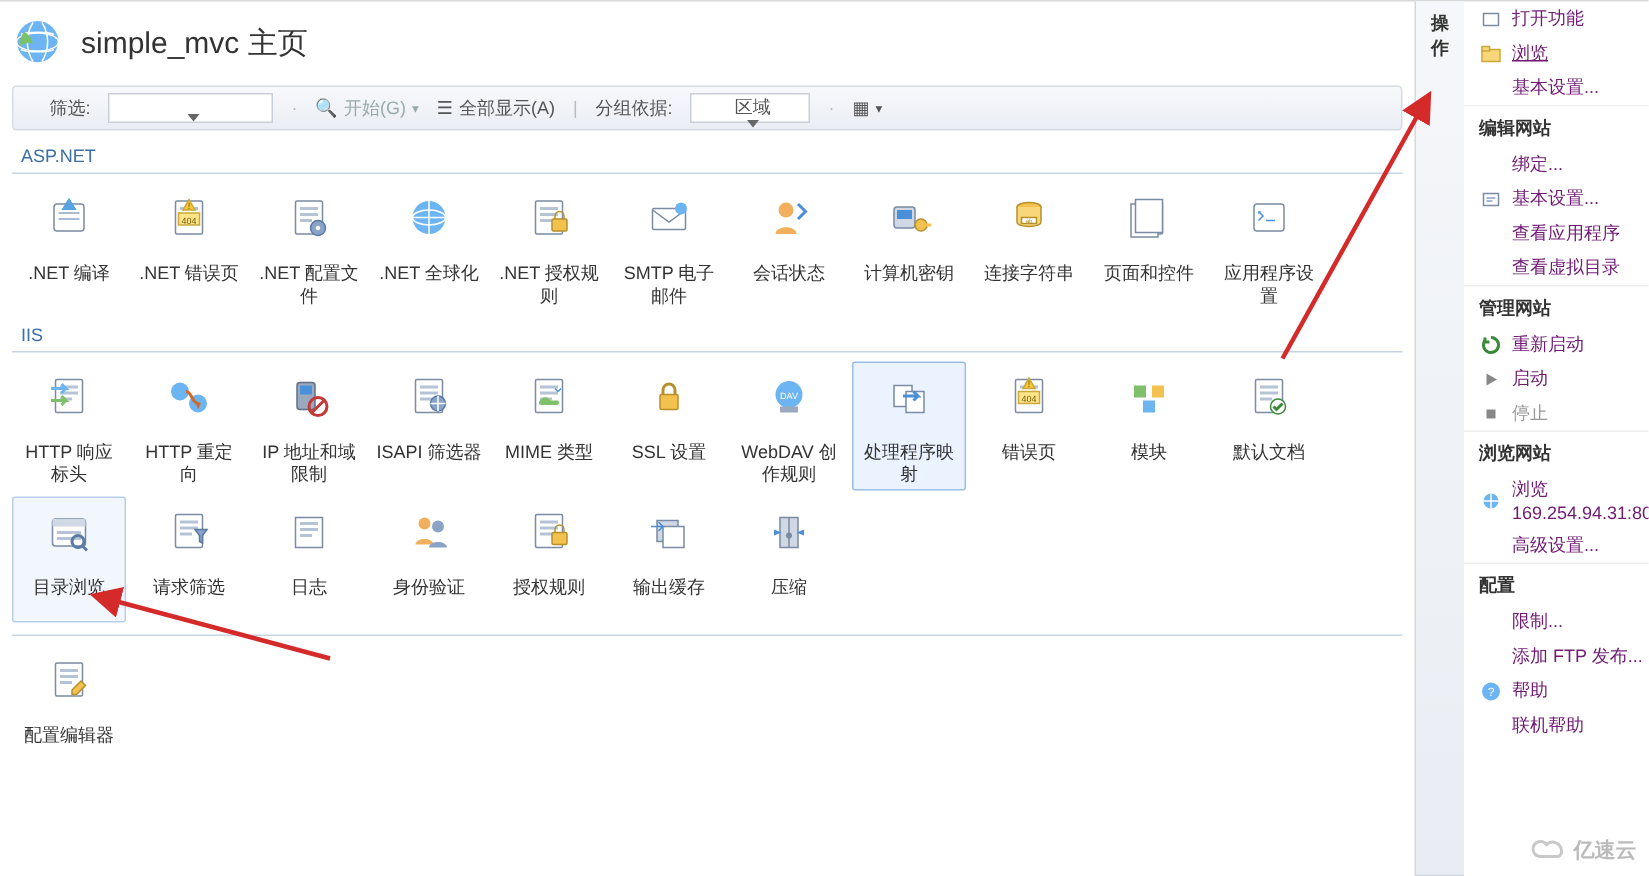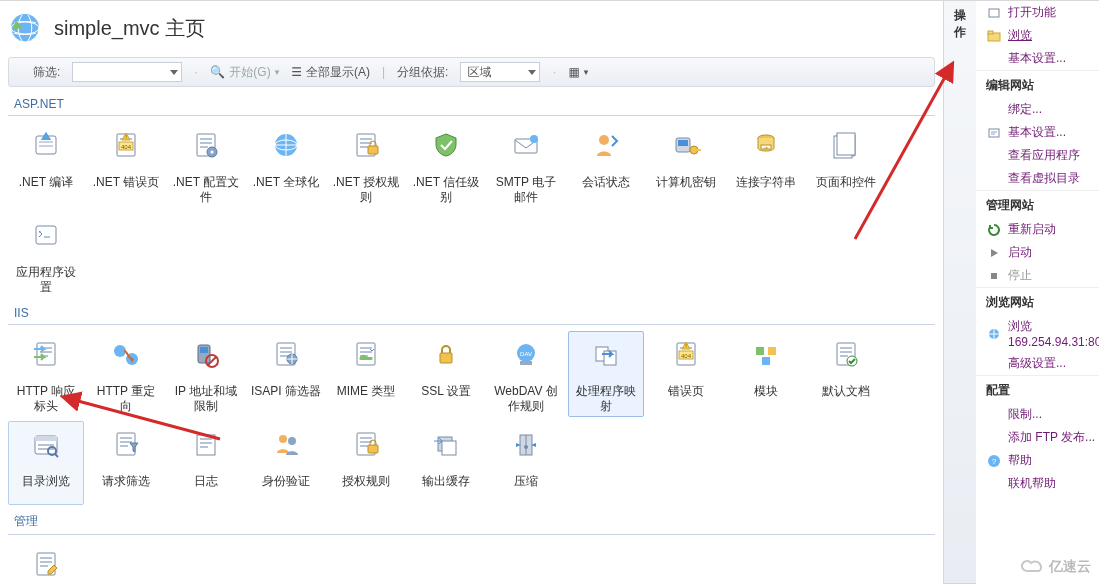--- a/index.html
+++ b/index.html
@@ -74,20 +74,21 @@
     color: #555;
     margin-bottom: 10px;
   }
   .toolbar .combo {
     border: 1px solid #c9cfd9;
     background: #fff;
     height: 20px;
     min-width: 110px;
     display: inline-flex; align-items: center; justify-content: space-between;
     padding: 0 3px 0 6px;
+    flex-direction: column;
   }
   .tb-sep { color: #bbb; }
   .tb-btn { display: inline-flex; align-items: center; gap: 4px; color: #555; }
   .tb-btn.disabled { color: #9aa; }
   .section-label {
     color: #3a6ea5; font-size: 12px; margin: 6px 0 4px 6px;
   }
   .section-rule {
     border: none; border-top: 1px solid #c8d4e4; margin: 0 0 6px 0;
   }
@@ -253,29 +254,20 @@
               <rect x="10" y="16" width="8" height="2" fill="#b5c3d6"></rect>
               <rect x="18" y="16" width="10" height="8" rx="1" fill="#f2c14e" stroke="#b8902a"></rect>
               <path d="M20 16v-2a3 3 0 0 1 6 0v2" fill="none" stroke="#b8902a"></path>
             </svg>
           </div>
           <div class="label">.NET 授权规则</div>
         </div>
         <div class="feature">
           <div class="big-icon">
             <svg width="32" height="30" viewBox="0 0 32 30">
-              <path d="M16 4l10 4v6c0 7-5 11-10 12-5-1-10-5-10-12V8z" fill="#7fc06a" stroke="#4f8a3a"></path>
-              <path d="M11 15l4 4 7-8" stroke="#fff" stroke-width="2" fill="none"></path>
-            </svg>
-          </div>
-          <div class="label">.NET 信任级别</div>
-        </div>
-        <div class="feature">
-          <div class="big-icon">
-            <svg width="32" height="30" viewBox="0 0 32 30">
               <rect x="5" y="9" width="22" height="14" rx="1" fill="#fff" stroke="#7a8ba3"></rect>
               <path d="M5 10l11 8 11-8" fill="none" stroke="#7a8ba3"></path>
               <circle cx="24" cy="9" r="4" fill="#6db4f2"></circle>
             </svg>
           </div>
           <div class="label">SMTP 电子邮件</div>
         </div>
         <div class="feature">
           <div class="big-icon">
             <svg width="32" height="30" viewBox="0 0 32 30">
@@ -542,21 +534,20 @@
               <path d="M16 6v20" stroke="#7a8ba3"></path>
               <circle cx="16" cy="18" r="2" fill="#7a8ba3"></circle>
               <path d="M6 14l5 2-5 2z" fill="#4a90d9"></path>
               <path d="M26 14l-5 2 5 2z" fill="#4a90d9"></path>
             </svg>
           </div>
           <div class="label">压缩</div>
         </div>
       </div>
 
-    <div class="section-label">管理</div>
     <hr class="section-rule">
     <div class="icon-grid" id="grid-manage">
         <div class="feature">
           <div class="big-icon">
             <svg width="32" height="30" viewBox="0 0 32 30">
               <rect x="7" y="4" width="18" height="22" rx="1" fill="#fff" stroke="#7a8ba3"></rect>
               <rect x="10" y="8" width="12" height="2" fill="#b5c3d6"></rect>
               <rect x="10" y="12" width="12" height="2" fill="#b5c3d6"></rect>
               <rect x="10" y="16" width="8" height="2" fill="#b5c3d6"></rect>
               <path d="M18 22l6-6 3 3-6 6-3 0z" fill="#f2c14e" stroke="#b8902a"></path>

